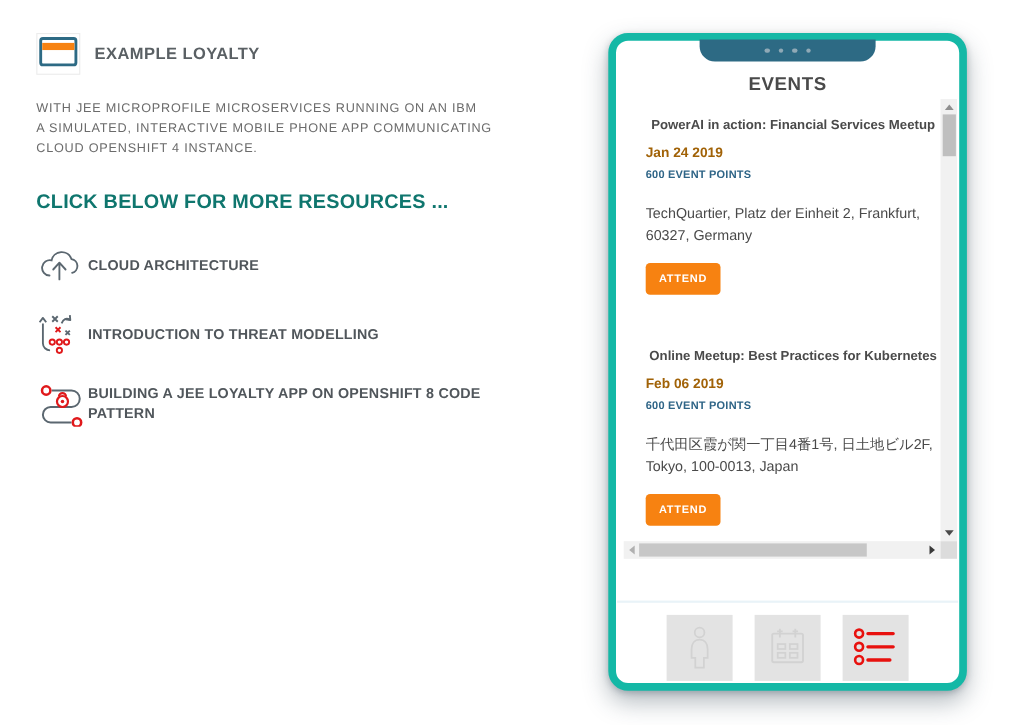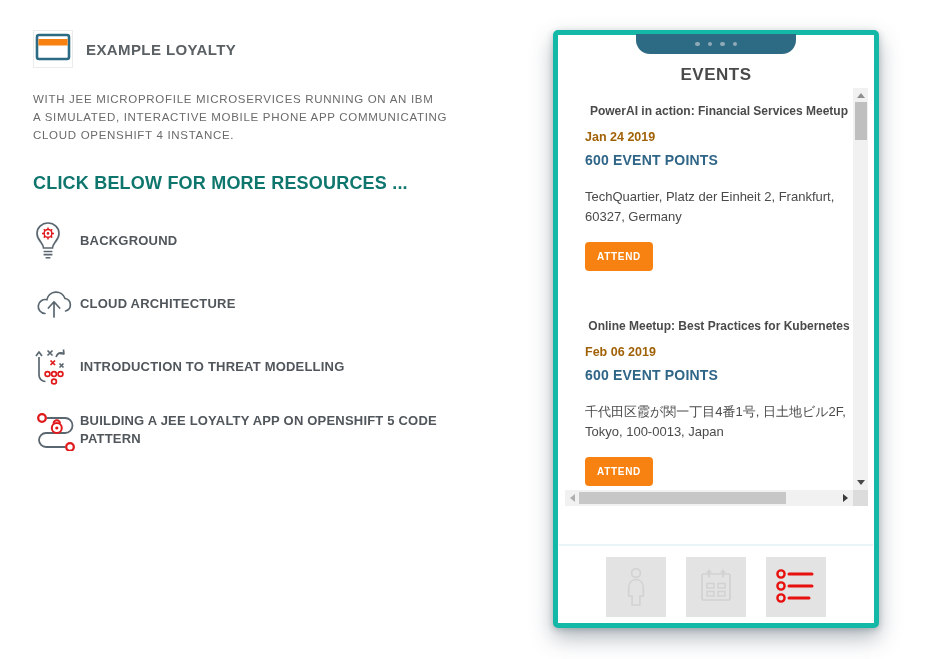--- a/index.html
+++ b/index.html
@@ -21,35 +21,35 @@
     color:#0f766e; letter-spacing:0.2px; }
   .resource-list { margin-top:26px; }
   .resource-item { display:flex; align-items:center; margin-bottom:21px;
     min-height:42px; cursor:pointer; }
   .resource-icon { width:47px; min-width:47px; display:flex; align-items:center; }
   .resource-label { font-size:13px; font-weight:bold; color:#50565b;
     letter-spacing:0.2px; line-height:18px; max-width:362px; }
 
   
   .phone { position:absolute; left:553px; top:30px; width:326px; height:598px;
-    background:#fff; border:5px solid #14b8a6; border-radius:5px;
+    background:#fff; border:7px solid #14b8a6; border-radius:18px;
     box-shadow:0 10px 22px rgba(40,60,75,0.35), 0 2px 6px rgba(40,60,75,0.25); }
   .notch { position:absolute; left:50%; transform:translateX(-50%); top:-1px;
     width:160px; height:20px; background:#2d6a84; border-radius:0 0 14px 14px;
     display:flex; align-items:center; justify-content:center; gap:8px; }
   .notch-dot { width:4.5px; height:4.5px; border-radius:50%; background:#8fa9b6; }
   .screen-title { position:absolute; top:30px; left:0; right:0; text-align:center;
     font-size:17px; font-weight:600; color:#4a4a4a; letter-spacing:0.5px; }
 
   .scroll-area { position:absolute; left:7px; top:53px; width:303px; height:418px; }
   .events-content { position:absolute; left:0; top:0; right:15px; bottom:16px;
     padding:16px 0 0 20px; overflow:hidden; }
   .event-title { font-size:12px; font-weight:600; color:#4a4a4a; white-space:nowrap;text-align:center; }
   .event-date { margin-top:12px; font-size:12.5px; font-weight:600; color:#a16207; }
-  .event-points { margin-top:8px; font-size:14px; font-weight:600; color:#2f6587;
+  .event-points { margin-top:8px; font-size:10px; font-weight:600; color:#2f6587;
     letter-spacing:0.2px; }
   .event-address { margin-top:19px; font-size:13px; font-weight:400; color:#4a4a4a;
     line-height:20px; }
   .event-address div { white-space:nowrap; }
   .attend-btn { margin-top:15px; width:68px; height:29px; background:#f78211;
     color:#fff; font-size:10px; font-weight:bold; letter-spacing:0.7px; border:none;
     border-radius:4px; font-family:inherit; cursor:pointer; display:block; }
   .event-card + .event-card { margin-top:48px; }
 
   
@@ -99,34 +99,20 @@
     <div class="description">
       <div>WITH JEE MICROPROFILE MICROSERVICES RUNNING ON AN IBM</div>
       <div>A SIMULATED, INTERACTIVE MOBILE PHONE APP COMMUNICATING</div>
       <div>CLOUD OPENSHIFT 4 INSTANCE.</div>
     </div>
 
     <div class="resources-heading">CLICK BELOW FOR MORE RESOURCES ...</div>
 
     <div class="resource-list">
 
-      <div class="resource-item">
-        <span class="resource-icon">
-          <svg width="30" height="42" viewBox="0 0 30 42">
-            <path d="M15 3 C8.6 3 4 7.8 4 13.4 c0 4.2 2.2 6.6 3.9 8.8 1.3 1.7 2.4 3.3 2.6 5.8 h9 c0.2-2.5 1.3-4.1 2.6-5.8 C23.8 20 26 17.6 26 13.4 26 7.8 21.4 3 15 3 Z" fill="none" stroke="#5b6770" stroke-width="1.7"></path>
-            <path d="M10.6 31.5 h8.8 M10.6 34.6 h8.8 M12.6 37.7 h4.8" stroke="#5b6770" stroke-width="1.6"></path>
-            <g stroke="#e0191b" stroke-width="1.5" fill="none">
-              <circle cx="15" cy="13.4" r="3.9"></circle>
-              <circle cx="15" cy="13.4" r="1.3" fill="#e0191b" stroke="none"></circle>
-              <path d="M15 7.4 v2.2 M15 17.2 v2.2 M9 13.4 h2.2 M18.8 13.4 H21 M10.8 9.2 l1.5 1.5 M17.7 16.1 l1.5 1.5 M19.2 9.2 l-1.5 1.5 M12.3 16.1 l-1.5 1.5"></path>
-            </g>
-          </svg>
-        </span>
-        <span class="resource-label">BACKGROUND</span>
-      </div>
 
       <div class="resource-item">
         <span class="resource-icon">
           <svg width="42" height="32" viewBox="0 0 42 32">
             <path d="M12 25.5 a7 7 0 1 1 1.9-13.8 A9.4 9.4 0 0 1 32 10.5 a6.4 6.4 0 0 1 0.6 12.5" fill="none" stroke="#5b6770" stroke-width="1.7" stroke-linecap="round"></path>
             <path d="M21 29 V14.5 M15.4 20 L21 13.8 L26.6 20" fill="none" stroke="#5b6770" stroke-width="1.7" stroke-linecap="round" stroke-linejoin="round"></path>
           </svg>
         </span>
         <span class="resource-label">CLOUD ARCHITECTURE</span>
       </div>
@@ -158,21 +144,21 @@
             <path d="M14 9 H32 a7.5 7.5 0 0 1 0 15 H13 a7 7 0 0 0 0 14 h19" fill="none" stroke="#5b6770" stroke-width="1.8"></path>
             <circle cx="9" cy="9" r="3.8" fill="#fff" stroke="#e0191b" stroke-width="2.3"></circle>
             <circle cx="37" cy="38" r="3.8" fill="#fff" stroke="#e0191b" stroke-width="2.3"></circle>
             <g stroke="#e0191b" fill="none">
               <path d="M20.6 14.5 a3.2 3.2 0 0 1 6.4 0" stroke-width="2"></path>
               <circle cx="23.8" cy="19" r="5" stroke-width="2" fill="#fff"></circle>
               <circle cx="23.8" cy="19" r="1.6" fill="#e0191b" stroke="none"></circle>
             </g>
           </svg>
         </span>
-        <span class="resource-label">BUILDING A JEE LOYALTY APP ON OPENSHIFT 5 CODE PATTERN</span>
+        <span class="resource-label">BUILDING A JEE LOYALTY APP ON OPENSHIFT 8 CODE PATTERN</span>
       </div>
 
     </div>
   </div>
 
   <div class="phone">
     <div class="notch">
       <span class="notch-dot"></span>
       <span class="notch-dot"></span>
       <span class="notch-dot"></span>

